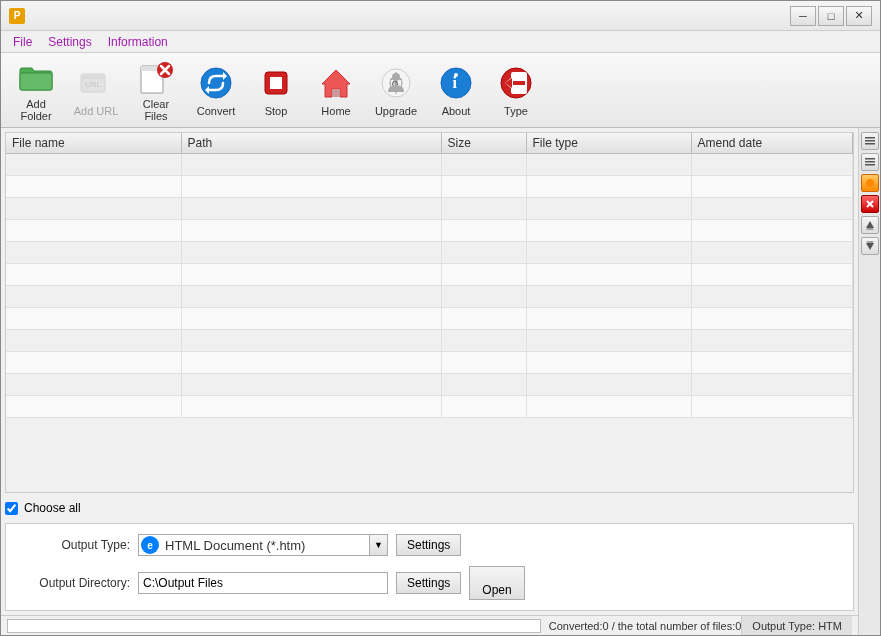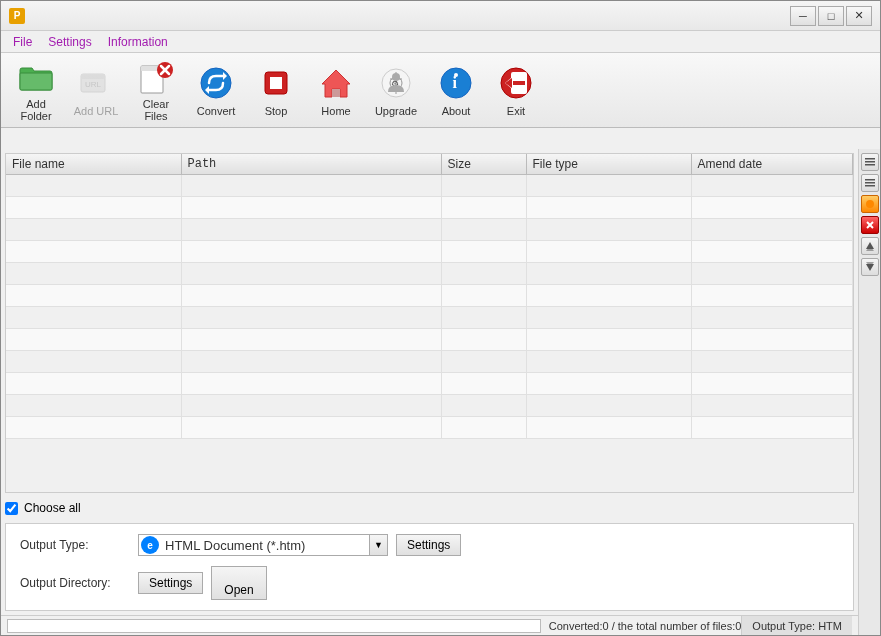--- a/index.html
+++ b/index.html
@@ -142,21 +142,21 @@
     }
     .file-table td {
       border-right: 1px solid #e0e0e0;
       border-bottom: 1px solid #e0e0e0;
       padding: 3px 6px;
       font-size: 12px;
       height: 22px;
     }
     .file-table tr:nth-child(even) td { background: #f9f9f9; }
     .col-name { width: 175px; }
-    .col-path { width: 260px; font-family: Liberation Mono, monospace; }
+    .col-path { width: 260px; }
     .col-size { width: 85px; }
     .col-type { width: 165px; }
     .col-date { width: auto; }
 
     
     .right-sidebar {
       width: 22px;
       background: #e8e8e8;
       border-left: 1px solid #ccc;
       display: flex;
@@ -192,21 +192,21 @@
       padding: 10px 14px;
     }
     .settings-row {
       display: flex;
       align-items: center;
       margin-bottom: 10px;
       gap: 8px;
     }
     .settings-label {
       width: 110px;
-      text-align: left;
+      text-align: right;
       font-size: 12px;
       color: #333;
     }
     .output-type-select {
       display: flex;
       align-items: center;
       border: 1px solid #aaa;
       background: white;
       height: 22px;
       width: 250px;
@@ -439,25 +439,25 @@
 
       <div class="tool-btn">
         <div class="tool-icon">
           <svg width="38" height="38" viewBox="0 0 38 38">
             <circle cx="19" cy="19" r="15" fill="#cc2222" stroke="#aa0000" stroke-width="1"></circle>
             <path d="M14 10 Q14 8 16 8 L28 8 Q30 8 30 10 L30 28 Q30 30 28 30 L16 30 Q14 30 14 28 L14 24 L8 19 L14 14 Z" fill="white"></path>
             <rect x="16" y="17" width="12" height="4" fill="#cc2222"></rect>
             <polygon points="8,19 15,14 15,24" fill="#cc2222"></polygon>
           </svg>
         </div>
-        <span class="tool-label">Exit</span>
+        <span class="tool-label">Type</span>
       </div>
     </div>
 
-    <div style="display:flex; flex:1; overflow:hidden;margin-top:21px;">
+    <div style="display:flex; flex:1; overflow:hidden;">
 
       <div style="flex:1; display:flex; flex-direction:column; overflow:hidden; background:#f0f0f0;">
 
         <div class="file-table-container">
           <table class="file-table">
             <thead>
               <tr>
                 <th class="col-name">File name</th>
                 <th class="col-path">Path</th>
                 <th class="col-size">Size</th>
@@ -567,20 +567,21 @@
             <div class="output-type-select">
               <div class="output-type-icon">e</div>
               <span class="output-type-text">HTML Document (*.htm)</span>
               <div class="output-type-arrow">▼</div>
             </div>
             <button class="btn-settings">Settings</button>
           </div>
 
           <div class="settings-row" style="margin-bottom:0;">
             <span class="settings-label">Output Directory:</span>
+            <input type="text" class="settings-input" value="C:\Output Files" style="">
             <button class="btn-settings">Settings</button>
             <button class="btn-open">Open</button>
           </div>
         </div>
 
         <div class="status-bar">
           <div class="progress-bar-container"></div>
           <span class="status-text">Converted:0  /  the total number of files:0</span>
           <div class="output-type-status">Output Type: HTM</div>
         </div>

